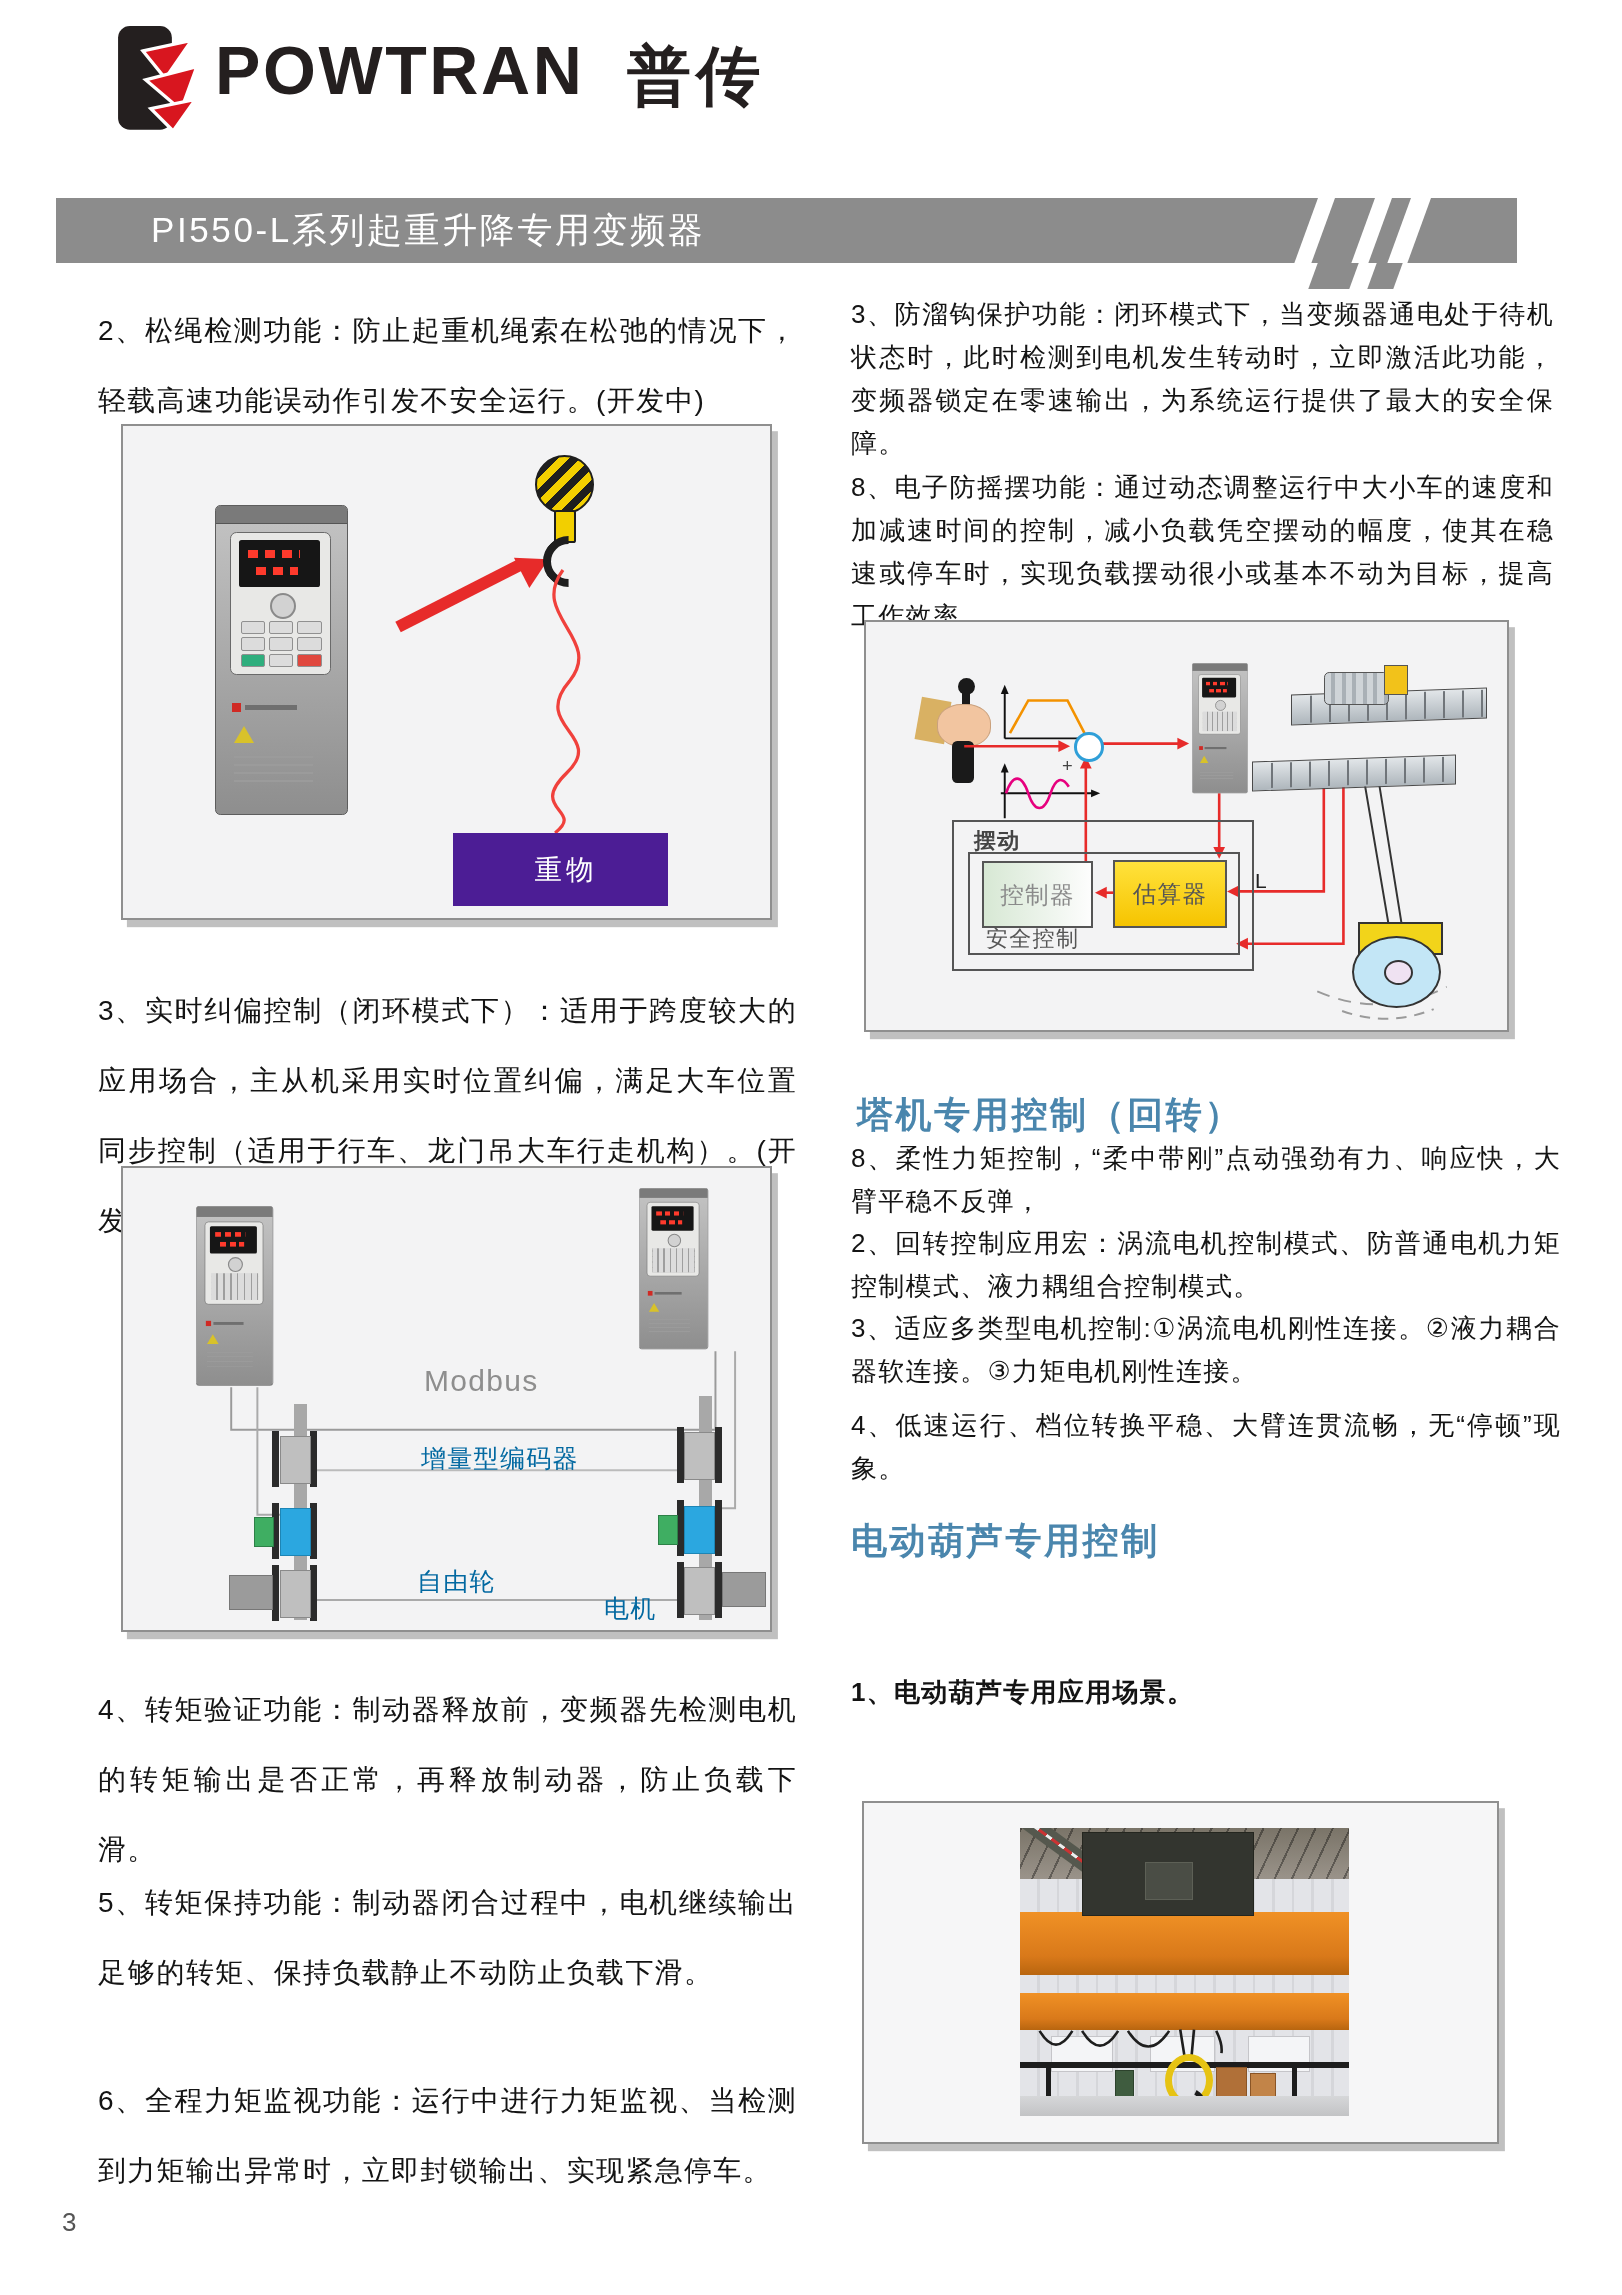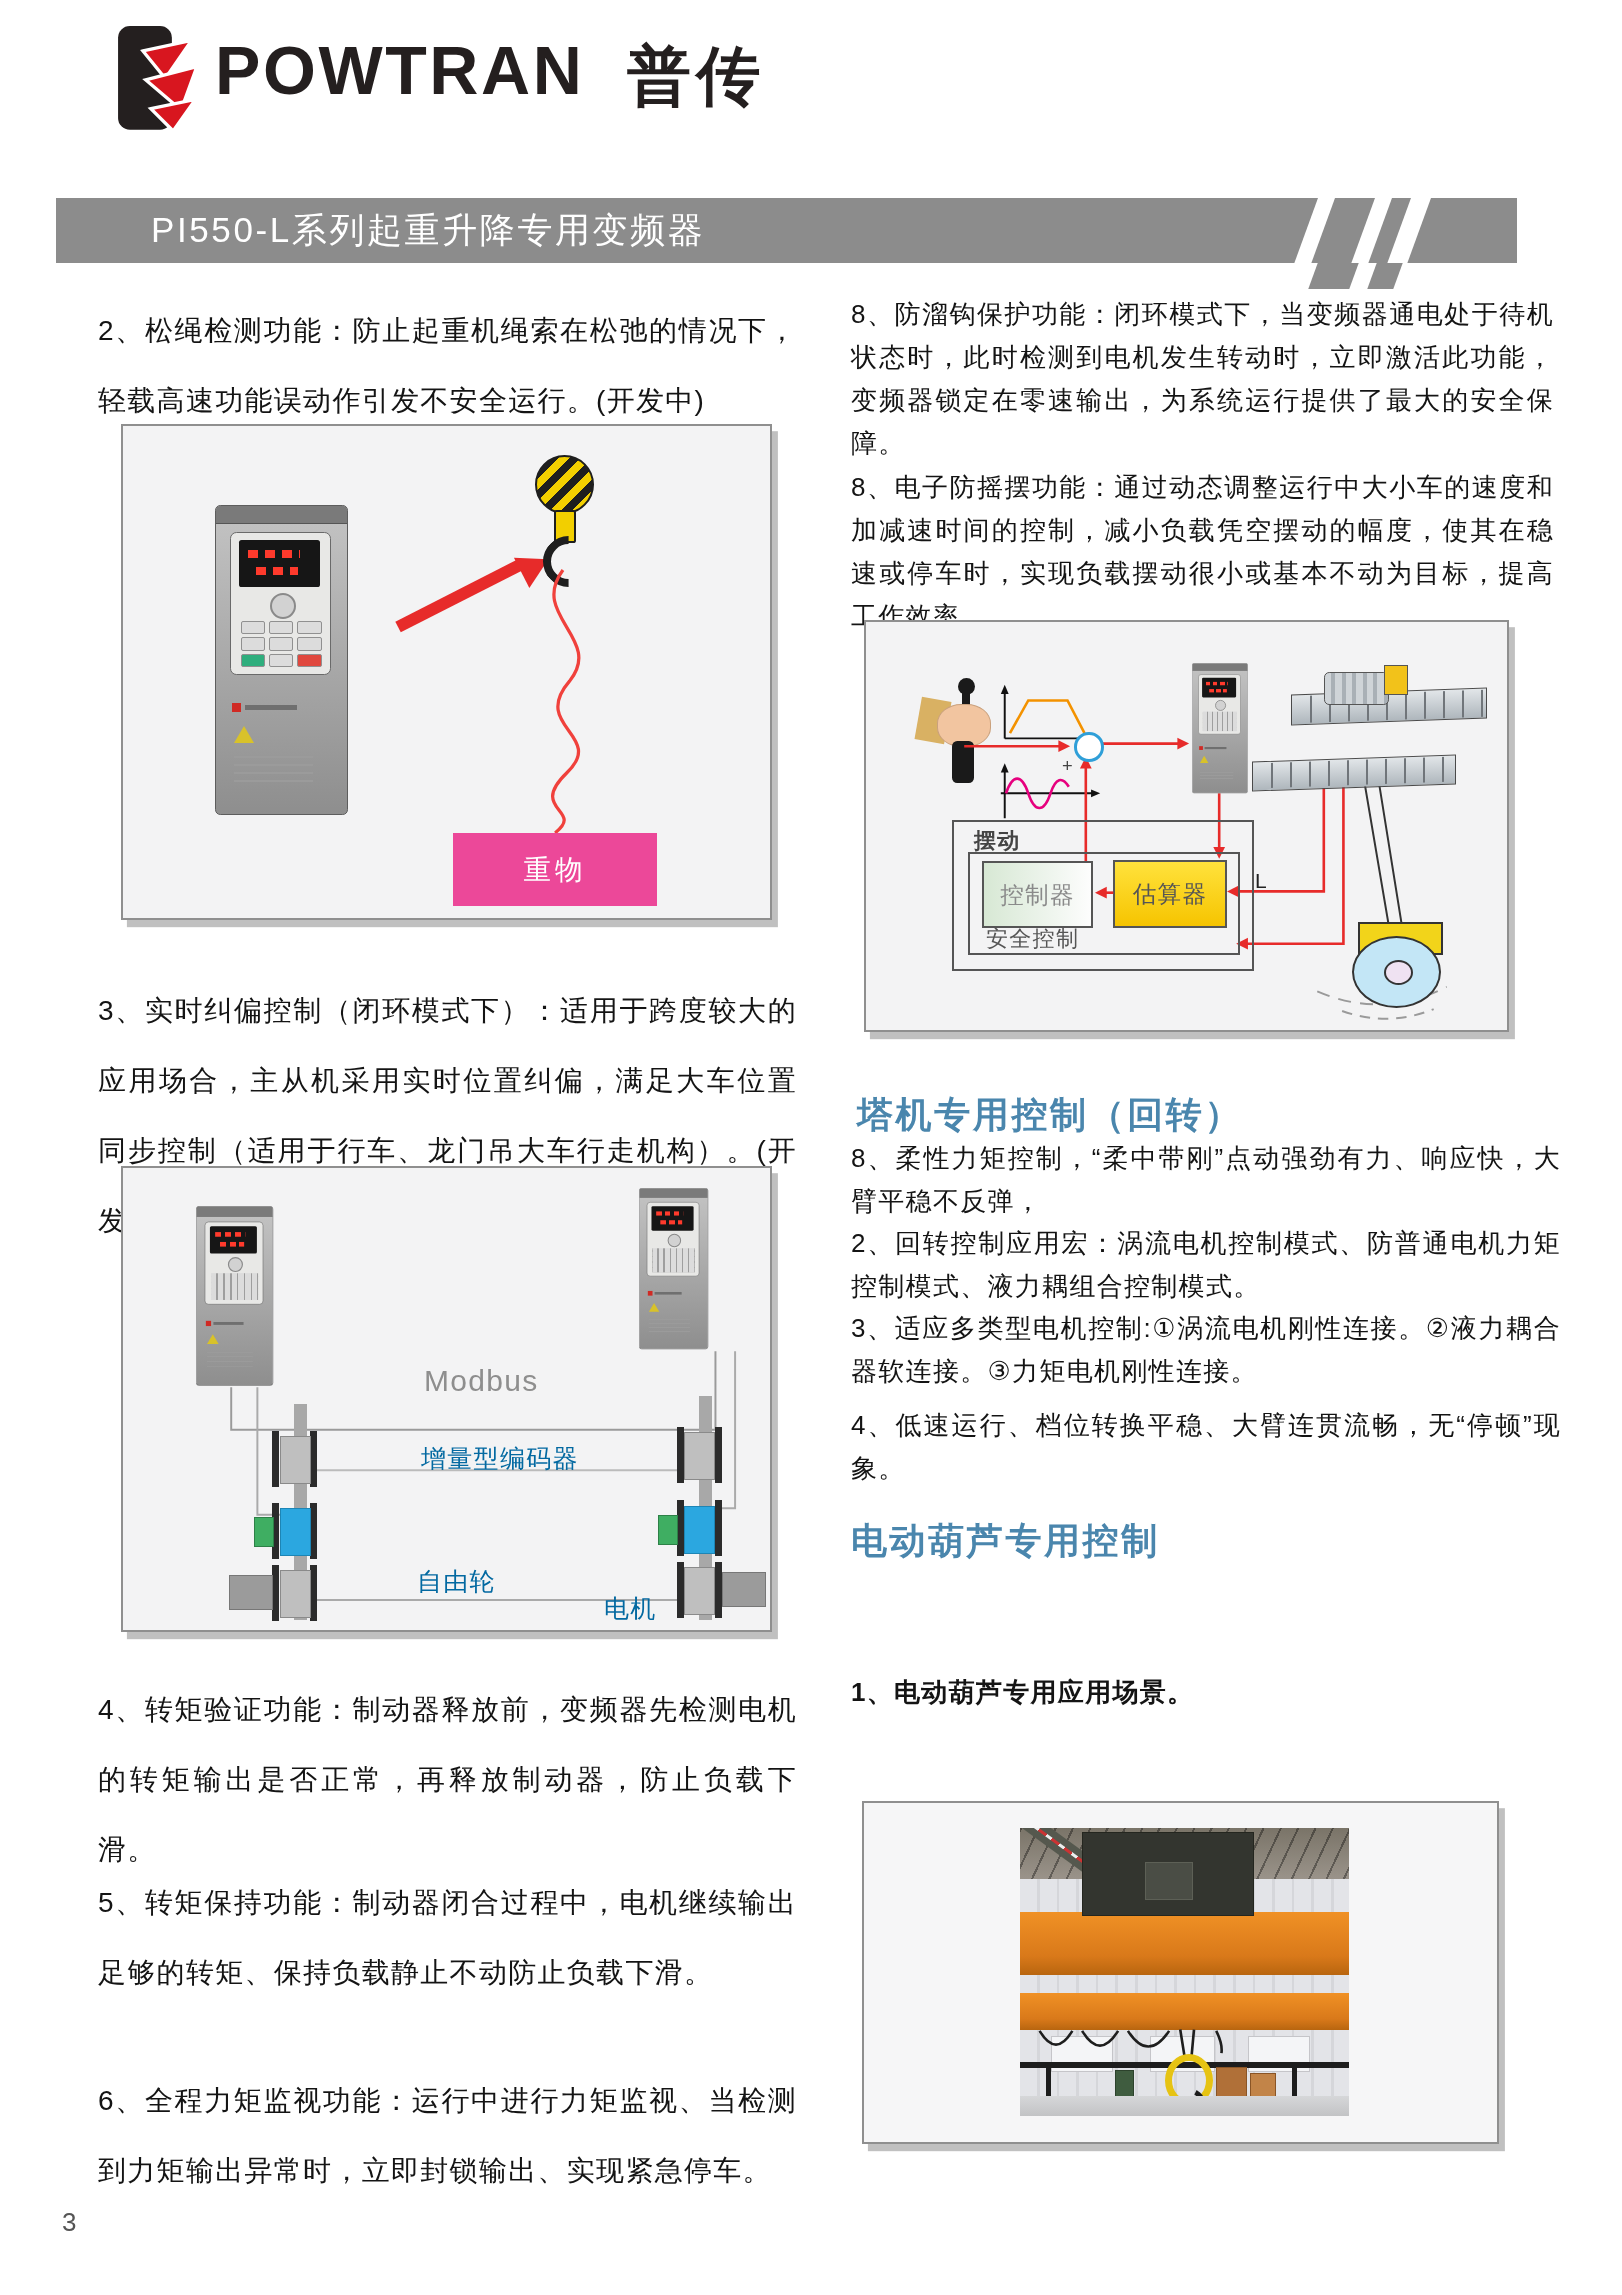--- a/index.html
+++ b/index.html
@@ -44,22 +44,22 @@
           border-right:10.5px solid transparent;border-bottom:17px solid #d8c22a;}
   .v-lines{position:absolute;left:18.3px;top:246px;width:79px;height:30px;
            background:repeating-linear-gradient(0deg,#9b9b9b 0 2px,transparent 2px 7.9px);}
   
   .arrow-shaft{position:absolute;background:#e72b2a;transform-origin:left center;}
   .hook-head{position:absolute;width:55px;height:55px;border-radius:50%;border:2.6px solid #1e1e1e;
              background:repeating-linear-gradient(135deg,#f2cf00 0 7.9px,#1e1e1e 7.9px 15.7px);}
   .hook-shank{position:absolute;width:18.3px;height:29px;background:#f2cf00;border:2px solid #1e1e1e;border-radius:2.6px;}
   .hook-curve{position:absolute;width:35px;height:35px;border:8.5px solid #1e1e1e;border-radius:50%;
               border-top-color:transparent;border-right-color:transparent;transform:rotate(45deg);}
-  .load-box{position:absolute;background:#ec4899;color:#fff;display:flex;align-items:center;justify-content:center;
-            font-size:27.5px;letter-spacing:3.9px;}
+  .load-box{position:absolute;background:#4c1d95;color:#fff;display:flex;align-items:center;justify-content:center;
+            font-size:27.5px;letter-spacing:3.9px;padding-left:11px;}
   
   .shaft{position:absolute;width:13px;background:#a8a8a8;}
   .flange{position:absolute;width:6.5px;height:56px;background:#2b2b2b;}
   .hub{position:absolute;width:29px;height:46px;background:#bfbfbf;border:0.7px solid #8a8a8a;}
   .hub-blue{background:#2ba7e0;border-color:#1d85b5;}
   .blk-green{position:absolute;width:18.3px;height:27.5px;background:#3fae62;border:0.7px solid #2d8047;}
   .blk-gray{position:absolute;width:42px;height:33px;background:#9b9b9b;border:0.7px solid #777;}
   .fig2-label{position:absolute;font-size:25px;color:#0369a1;letter-spacing:1.3px;}
   .modbus{position:absolute;font-size:30px;color:#8e8e8e;letter-spacing:1.3px;}
   
@@ -254,21 +254,21 @@
 
     <div class="fig2-label" style="left:298px;top:274px;">增量型编码器</div>
     <div class="fig2-label" style="left:294px;top:397px;">自由轮</div>
     <div class="fig2-label" style="left:481px;top:424px;">电机</div>
   </div>
 
   <div class="para" style="left:98px;top:1675px;width:699px;">4、转矩验证功能：制动器释放前，变频器先检测电机的转矩输出是否正常，再释放制动器，防止负载下滑。</div>
   <div class="para" style="left:98px;top:1868px;width:699px;">5、转矩保持功能：制动器闭合过程中，电机继续输出足够的转矩、保持负载静止不动防止负载下滑。</div>
   <div class="para" style="left:98px;top:2066px;width:699px;">6、全程力矩监视功能：运行中进行力矩监视、当检测到力矩输出异常时，立即封锁输出、实现紧急停车。</div>
 
-  <div class="rpara" style="left:851px;top:293px;width:703px;">8、防溜钩保护功能：闭环模式下，当变频器通电处于待机状态时，此时检测到电机发生转动时，立即激活此功能，变频器锁定在零速输出，为系统运行提供了最大的安全保障。</div>
+  <div class="rpara" style="left:851px;top:293px;width:703px;">3、防溜钩保护功能：闭环模式下，当变频器通电处于待机状态时，此时检测到电机发生转动时，立即激活此功能，变频器锁定在零速输出，为系统运行提供了最大的安全保障。</div>
   <div class="rpara" style="left:851px;top:466px;width:703px;">8、电子防摇摆功能：通过动态调整运行中大小车的速度和加减速时间的控制，减小负载凭空摆动的幅度，使其在稳速或停车时，实现负载摆动很小或基本不动为目标，提高工作效率。</div>
 
   <div class="fig" style="left:864px;top:620px;width:641px;height:408px;">
 
     <div class="hand-knob" style="left:92px;top:56px;"></div>
     <div class="hand-stick" style="left:96px;top:69px;"></div>
     <div class="hand-cuff" style="left:52px;top:77px;"></div>
     <div class="hand-fist" style="left:71px;top:82px;"></div>
     <div class="hand-grip" style="left:86px;top:119px;"></div>
 

